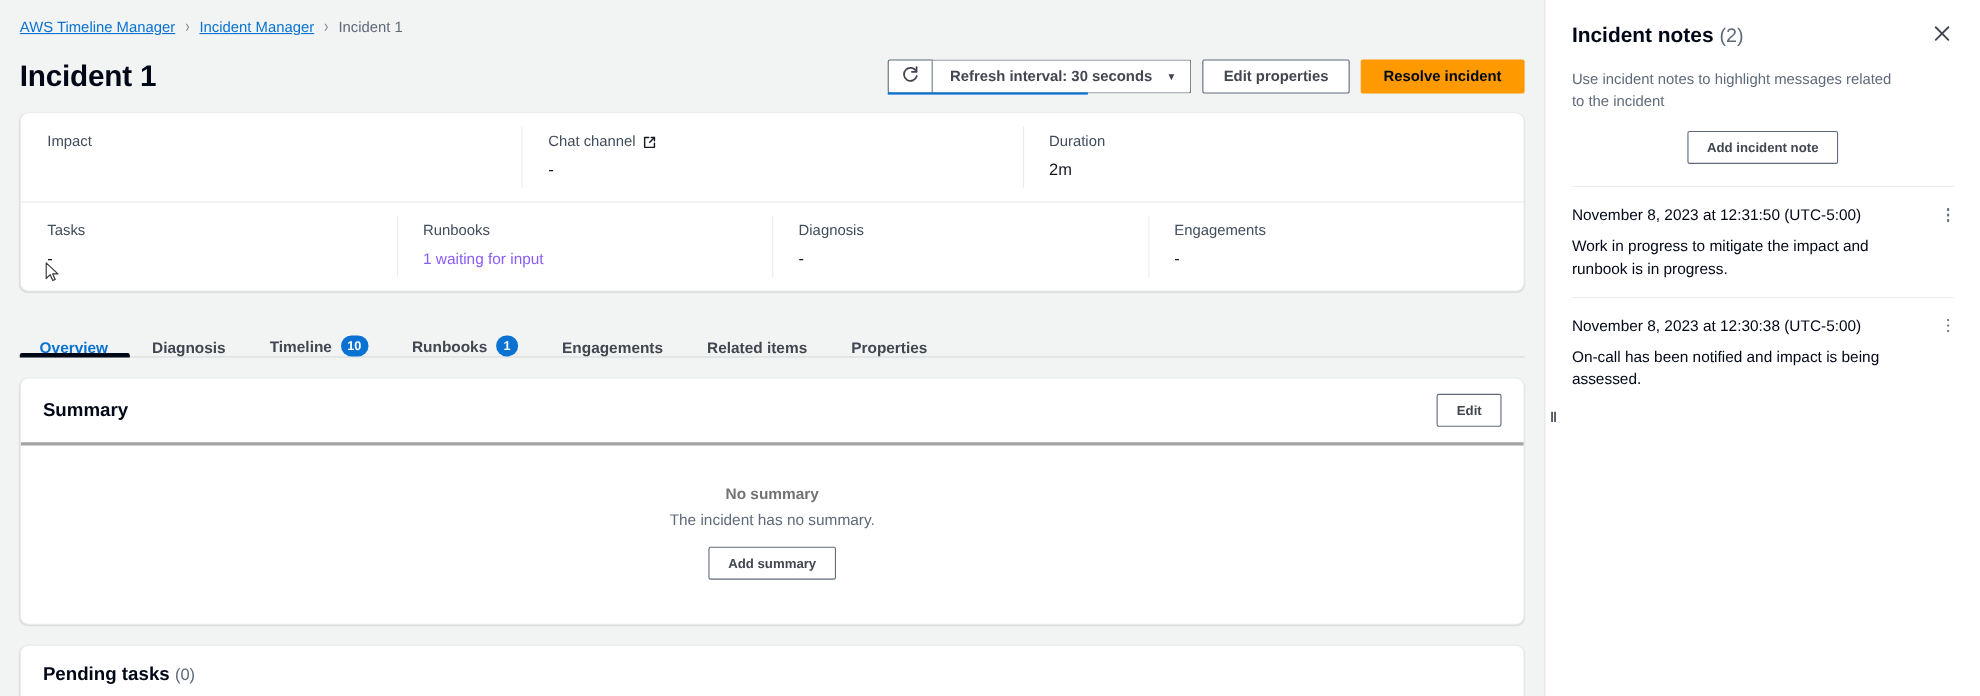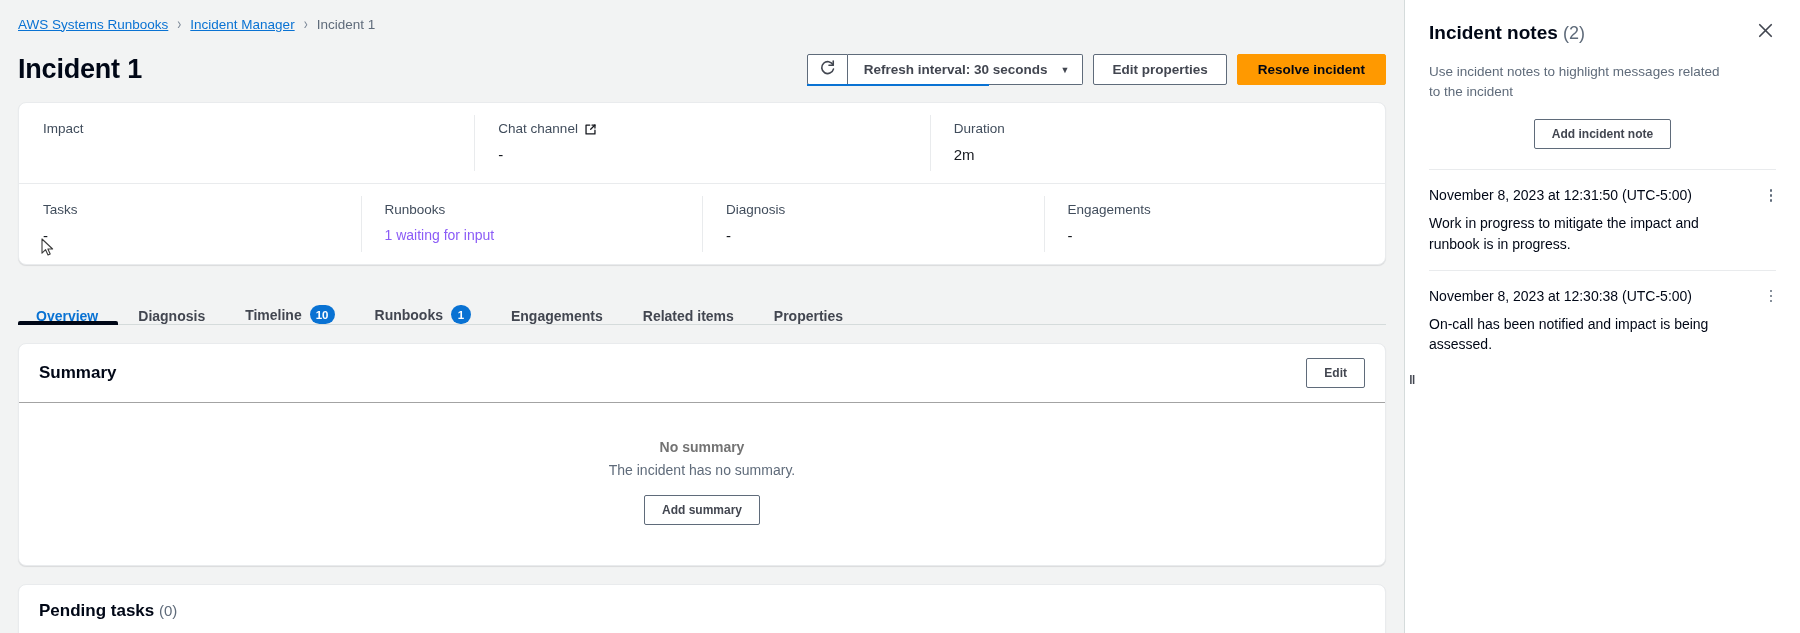--- a/index.html
+++ b/index.html
@@ -278,21 +278,21 @@
     background: #fff;
     border: 1px solid #e9ebed;
     border-radius: 8px;
     box-shadow: 0 1px 1px 0 rgba(0,7,22,0.10);
   }
   .section-head {
     display: flex;
     align-items: center;
     justify-content: space-between;
     padding: 14px 20px 14px 20px;
-    border-bottom: 1px solid #a3a3a3;
+    border-bottom: 3px solid #a3a3a3;
     min-height: 56px;
   }
   .section-title {
     font-size: 17px;
     font-weight: 700;
     color: #000716;
   }
   .btn-normal {
     height: 30px;
     padding: 0 17px;
@@ -459,21 +459,21 @@
   }
 </style>
 </head>
 <body>
 
 <div class="app">
 
   <div class="main-col">
 
     <nav class="breadcrumb">
-      <a class="crumb-link">AWS Systems Runbooks</a>
+      <a class="crumb-link">AWS Timeline Manager</a>
       <span class="crumb-sep">›</span>
       <a class="crumb-link">Incident Manager</a>
       <span class="crumb-sep">›</span>
       <span class="crumb-current">Incident 1</span>
     </nav>
 
     <div class="page-header">
       <h1 class="page-title">Incident 1</h1>
 
       <div class="header-actions">

